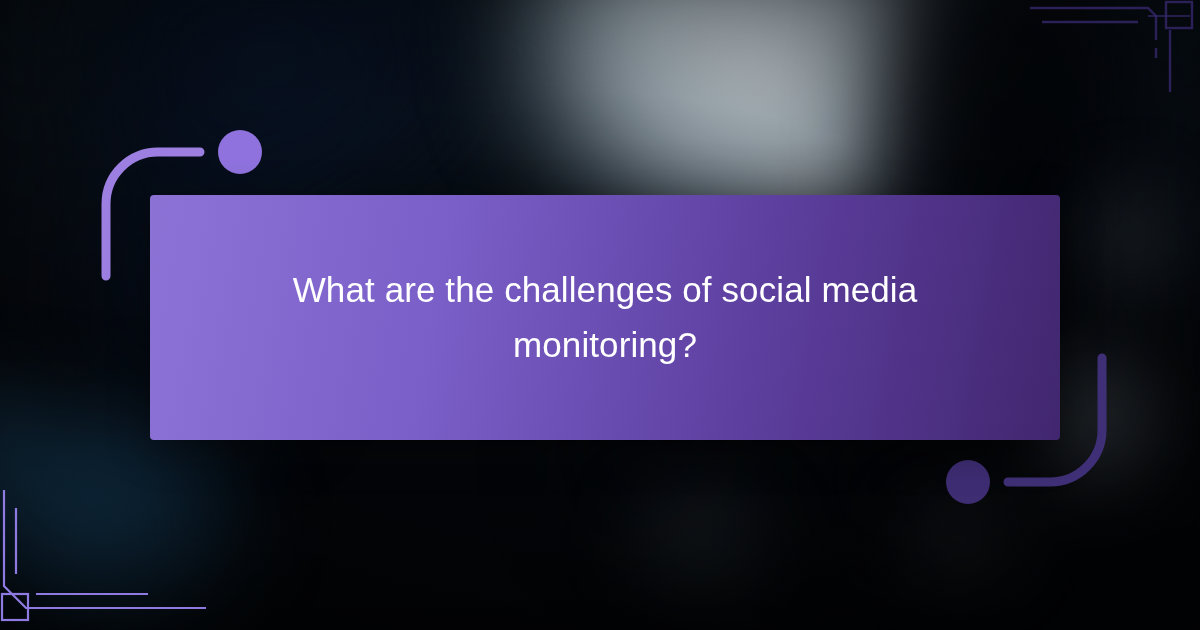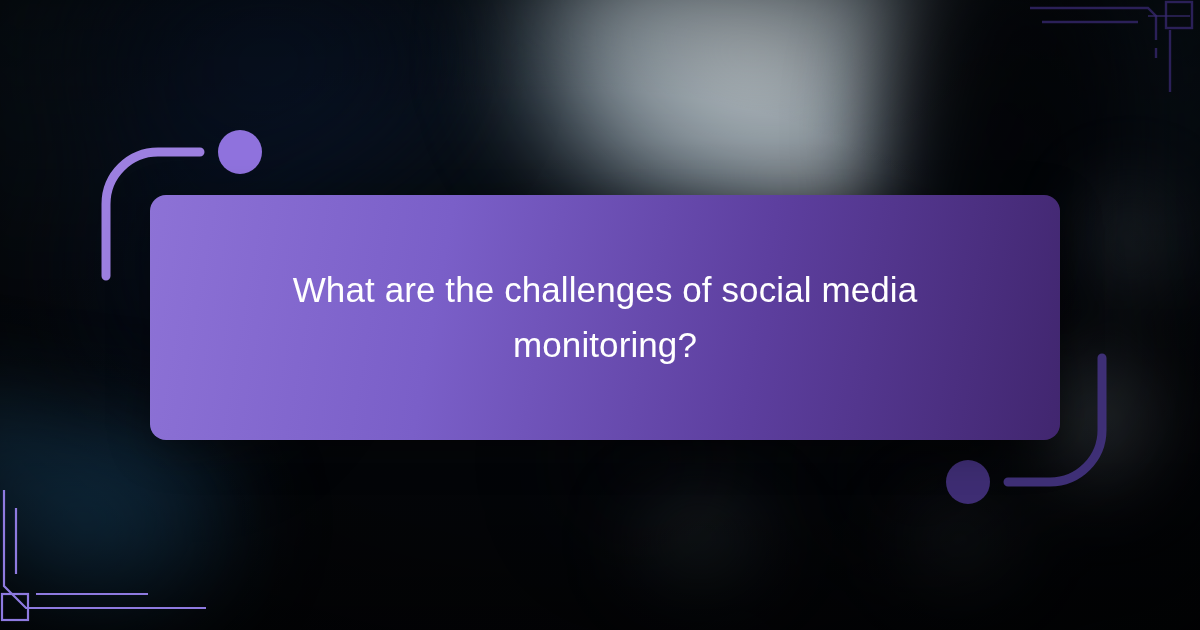--- a/index.html
+++ b/index.html
@@ -128,21 +128,21 @@
   .connector-tl { left: 96px; top: 118px; }
   .connector-br { left: 932px; top: 352px; }
 
   
   .card {
     position: absolute;
     left: 150px;
     top: 195px;
     width: 910px;
     height: 245px;
-    border-radius: 16px;
+    border-radius: 4px;
     background: linear-gradient(100deg, #8d72d6 0%, #7a5fc8 32%, #5d3f9f 66%, #41266f 100%);
     display: flex;
     align-items: center;
     justify-content: center;
     box-shadow: 0 10px 40px rgba(0,0,0,0.35);
   }
 
   .card-title {
     margin: 0;
     width: 700px;

